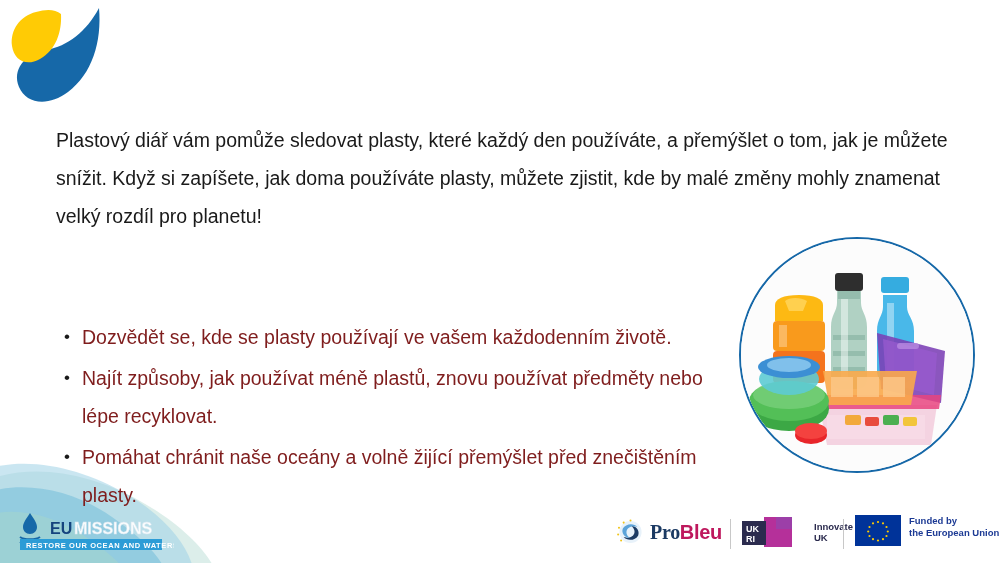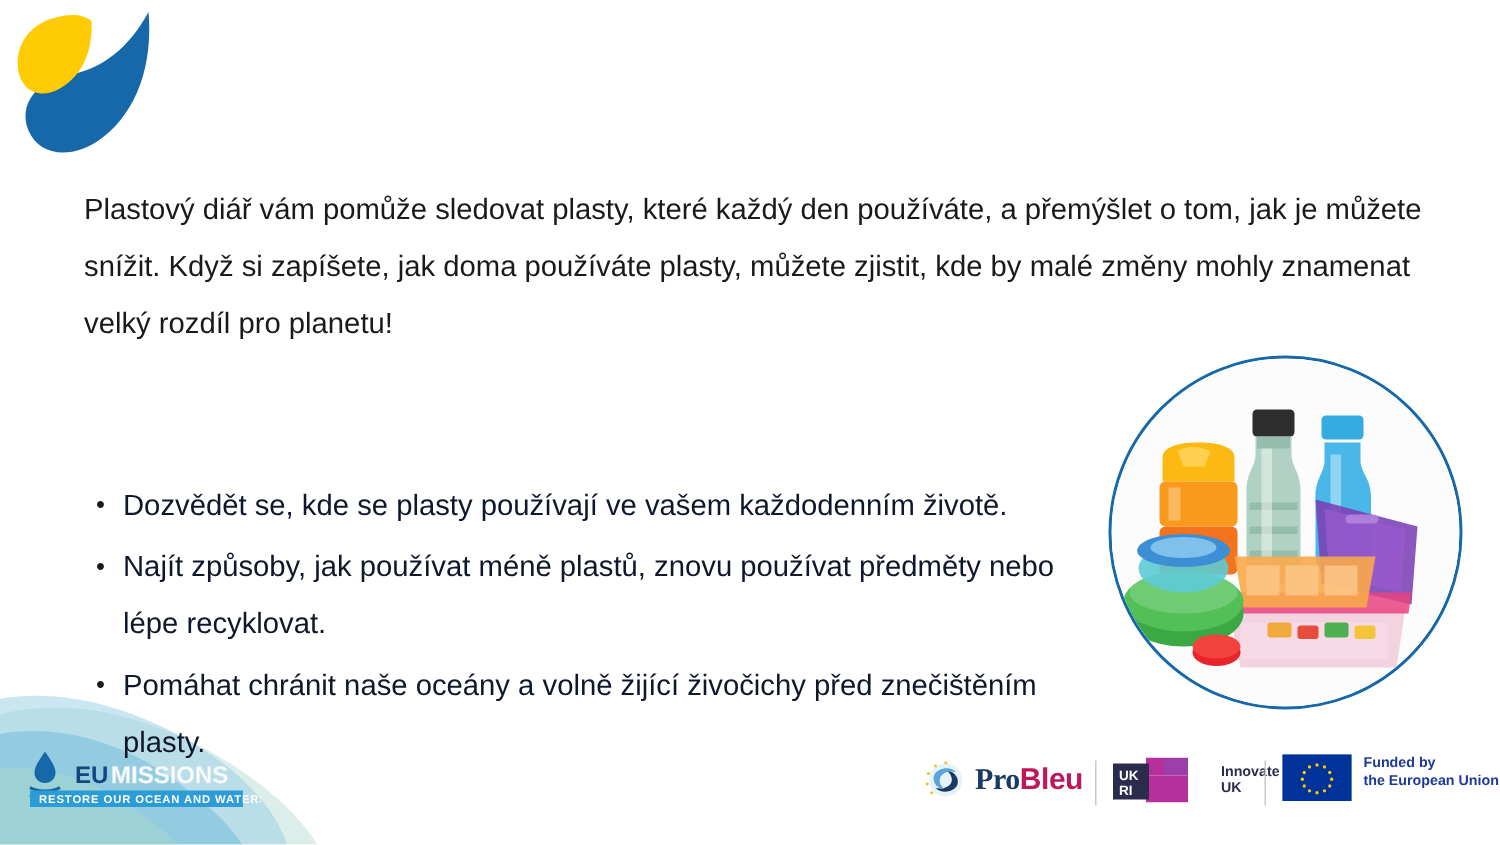--- a/index.html
+++ b/index.html
@@ -106,21 +106,21 @@
     line-height: 38px;
     color: #1a1a1a;
     text-align: left;
     padding-left: 8px;
     box-sizing: border-box;
   }
   .bullet-text {
     flex: 1 1 auto;
     font-size: 19.5px;
     line-height: 38px;
-    color: #0f172a;
+    color: #7f1d1d;
   }
 
   
   .photo-circle {
     position: absolute;
     left: 739px;
     top: 237px;
     width: 232px;
     height: 232px;
     border-radius: 50%;
@@ -128,21 +128,21 @@
     background: #ffffff;
     overflow: hidden;
     z-index: 3;
   }
   .photo-circle svg { display: block; }
 
   
   .footer-logos {
     position: absolute;
     left: 0;
-    bottom: 12px;
+    bottom: 0;
     width: 940px;
     height: 64px;
     z-index: 5;
   }
   .eu-missions-logo {
     position: absolute;
     left: 14px;
     bottom: 10px;
     width: 160px;
     height: 44px;
@@ -248,21 +248,21 @@
     <div class="bullet-row">
       <div class="bullet-dot">•</div>
       <div class="bullet-text">Dozvědět se, kde se plasty používají ve vašem každodenním životě.</div>
     </div>
     <div class="bullet-row">
       <div class="bullet-dot">•</div>
       <div class="bullet-text">Najít způsoby, jak používat méně plastů, znovu používat předměty nebo lépe recyklovat.</div>
     </div>
     <div class="bullet-row">
       <div class="bullet-dot">•</div>
-      <div class="bullet-text">Pomáhat chránit naše oceány a volně žijící živočichy před znečištěním plasty.</div>
+      <div class="bullet-text">Pomáhat chránit naše oceány a volně žijící přemýšlet před znečištěním plasty.</div>
     </div>
   </div>
 
   <div class="photo-circle">
     <svg width="232" height="232" viewBox="0 0 232 232">
       <rect x="0" y="0" width="232" height="232" fill="#FCFCFC"></rect>
 
       <g>
         <path d="M96,52 L120,52 L120,64 C120,72 126,76 126,88 L126,140 C126,146 122,150 116,150 L100,150 C94,150 90,146 90,140 L90,88 C90,76 96,72 96,64 Z" fill="#A9CDBE" opacity="0.92"></path>
         <rect x="94" y="34" width="28" height="18" rx="3" fill="#2E2E2E"></rect>

